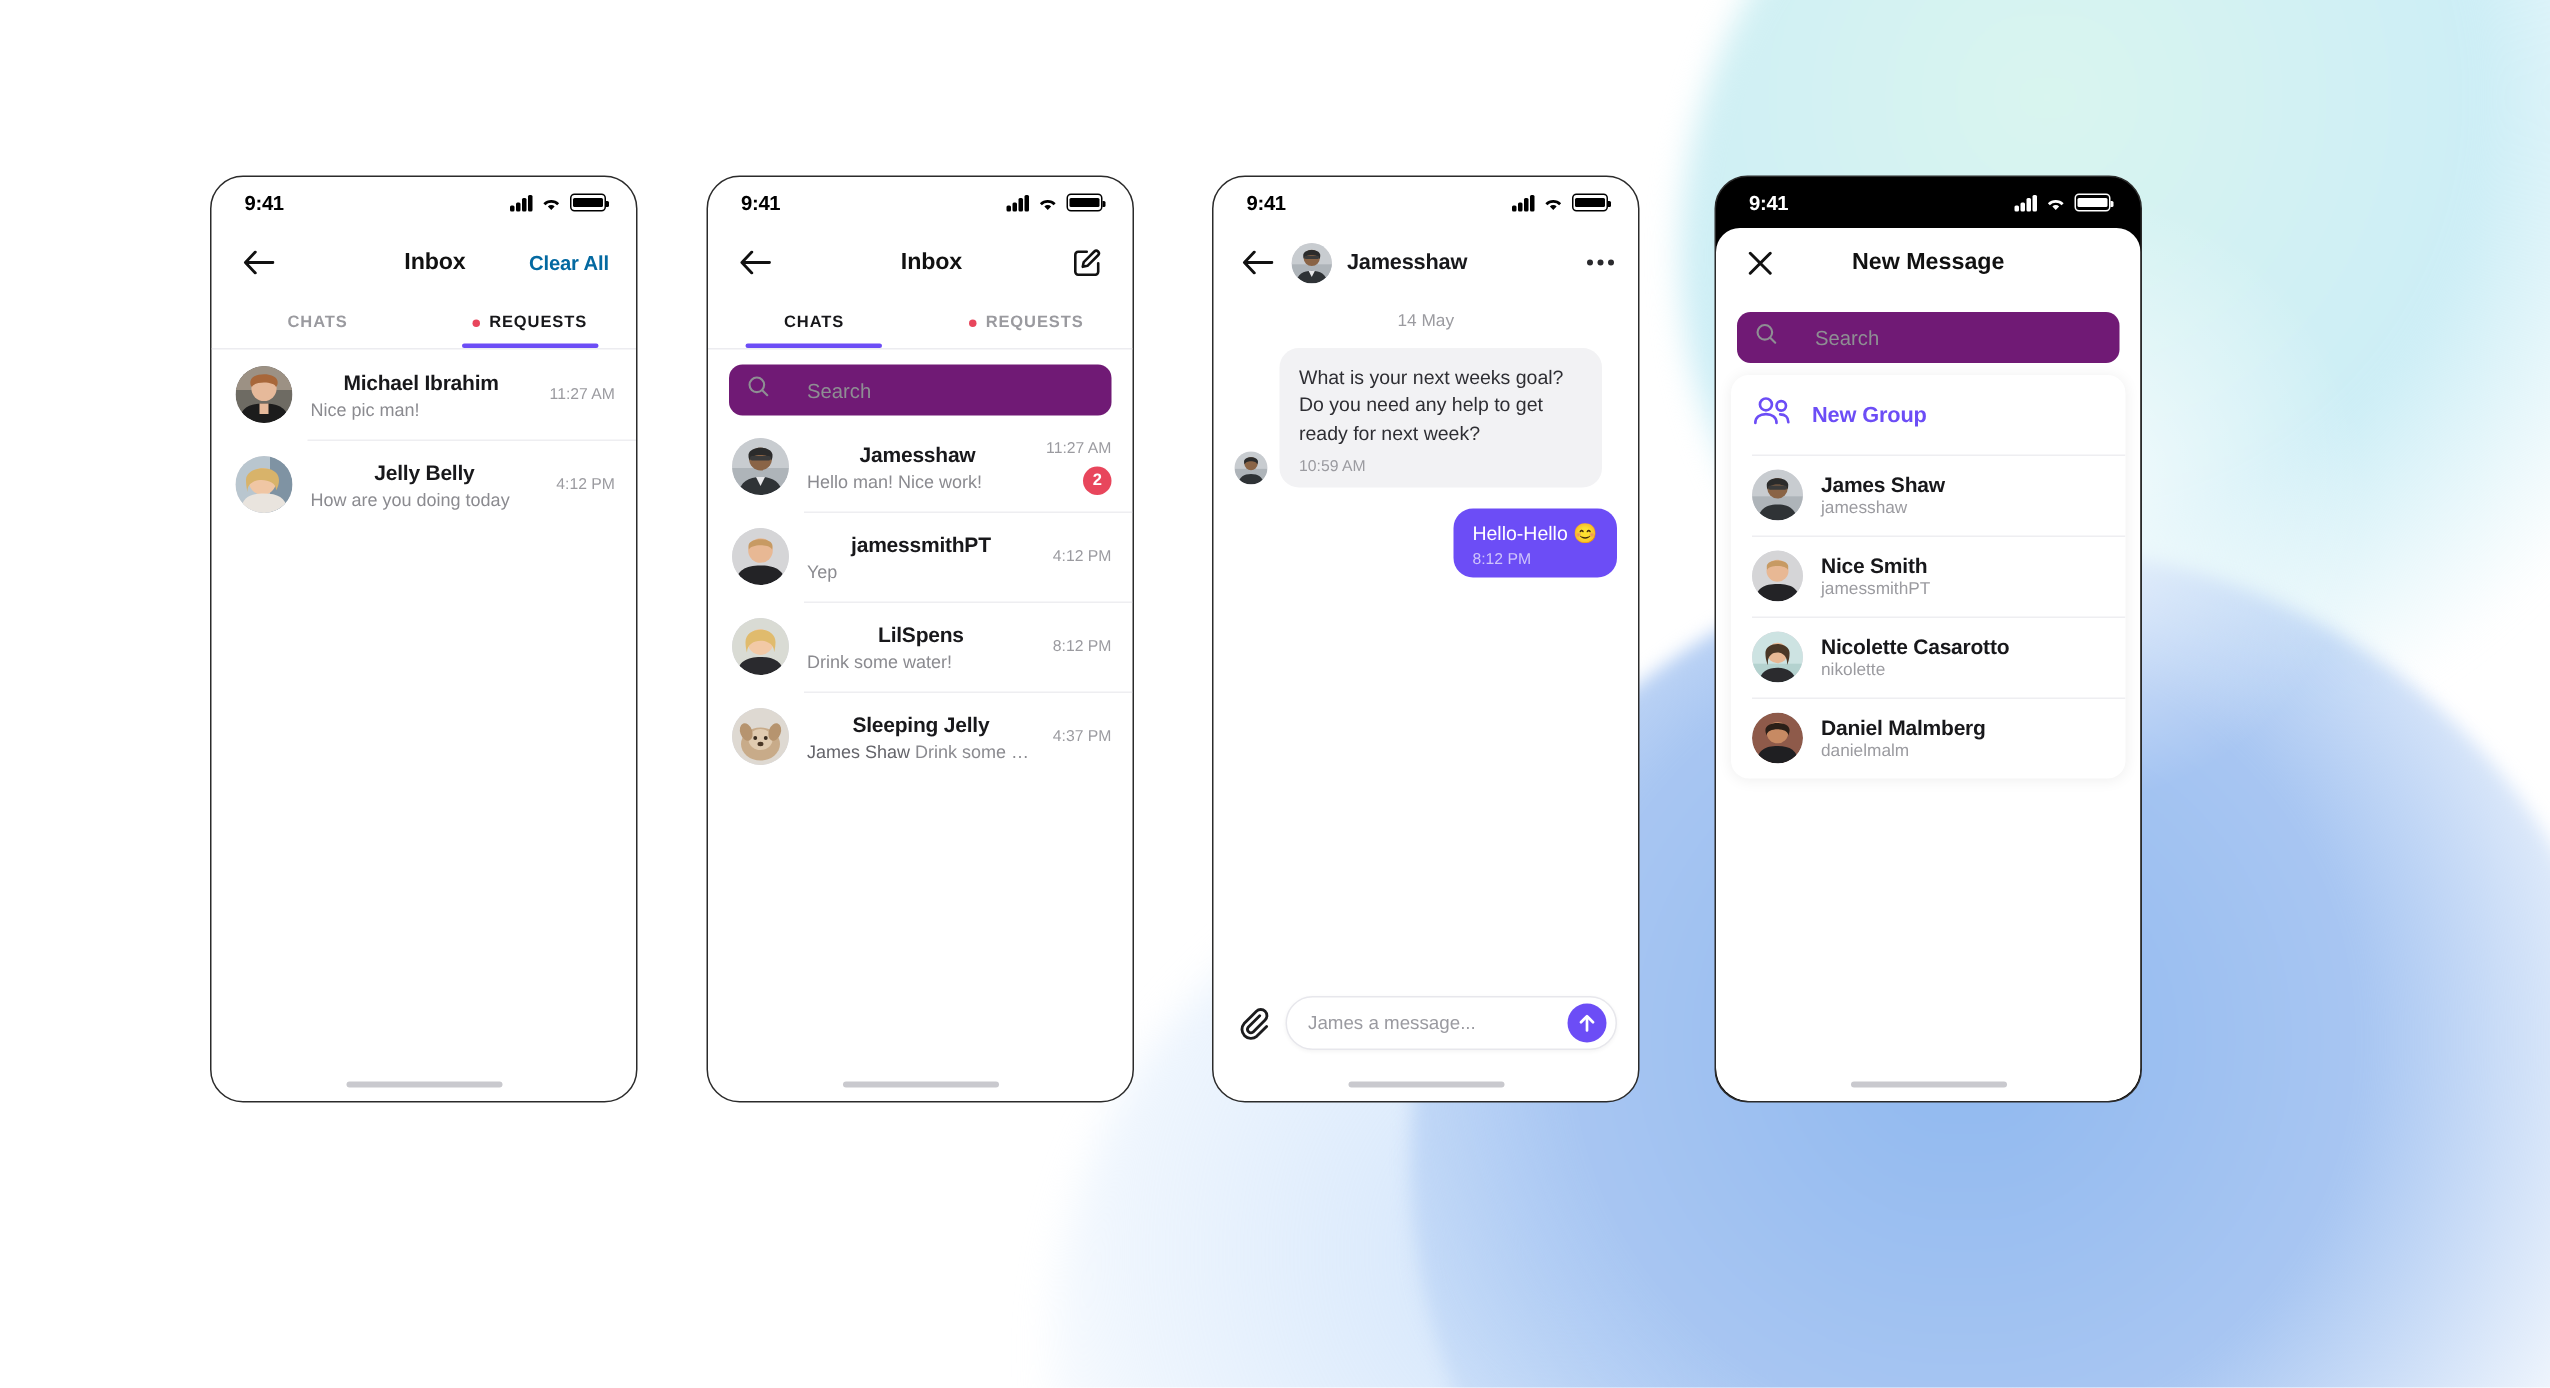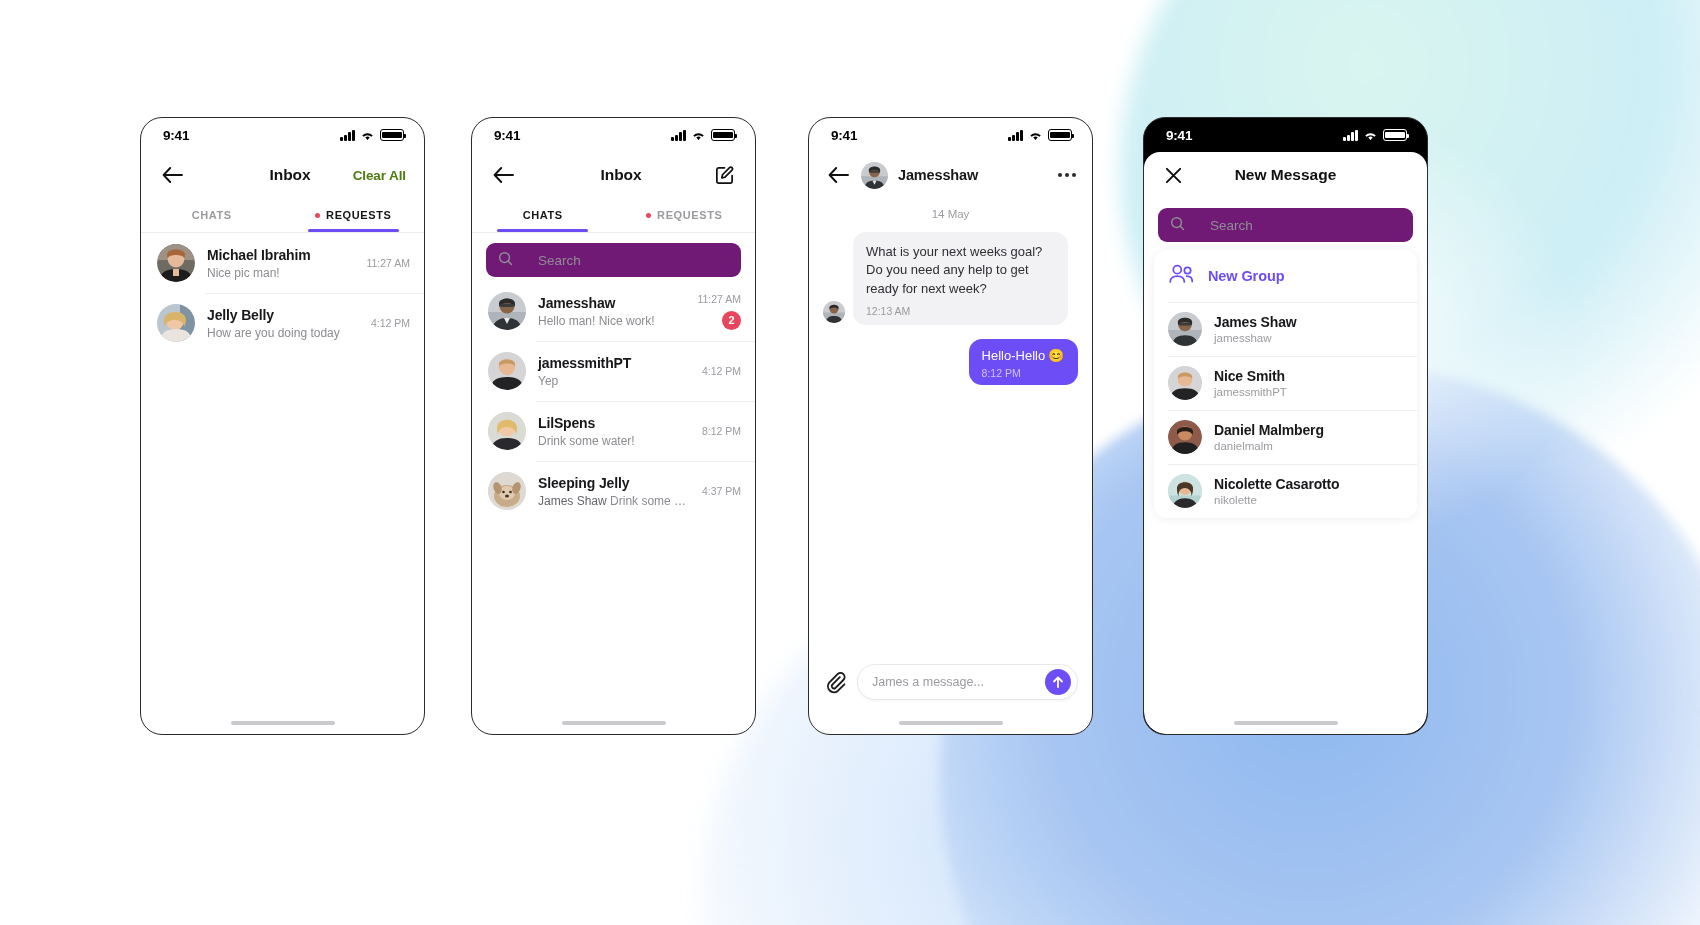--- a/index.html
+++ b/index.html
@@ -98,21 +98,21 @@
     font-size: 15.5px; font-weight: 700; color: #111;
     position: absolute; left: 15px; right: 0; text-align: center;
     pointer-events: none; letter-spacing: -0.1px;
   }
   .icon-btn {
     width: 26px; height: 26px; display: flex; align-items: center; justify-content: center;
     cursor: pointer; background: none; border: none; padding: 0; z-index: 3;
   }
   .nav-right { margin-left: auto; z-index: 3; display: flex; align-items: center; }
   .clear-all {
-    color: #4d7c0f; font-size: 13.5px; font-weight: 600; cursor: pointer; letter-spacing: -0.1px;
+    color: #0369a1; font-size: 13.5px; font-weight: 600; cursor: pointer; letter-spacing: -0.1px;
   }
 
   
   .tabs { display: flex; height: 34px; flex: 0 0 auto; position: relative; }
   .tab {
     flex: 1; display: flex; align-items: center; justify-content: center; gap: 6px;
     font-size: 11px; font-weight: 700; letter-spacing: 0.6px; color: #9a9a9f;
     cursor: pointer; position: relative;
   }
   .tab.active { color: #17171a; }
@@ -141,21 +141,21 @@
   }
   .row + .row::before {
     content: ""; position: absolute; left: 64px; right: 0; top: 0; height: 1px; background: #eeeef1;
   }
   .avatar {
     width: 38px; height: 38px; border-radius: 50%; flex: 0 0 auto;
     background: #d7d7dc; overflow: hidden; position: relative;
   }
   .avatar svg { display: block; width: 100%; height: 100%; }
   .row-main { flex: 1 1 auto; min-width: 0; }
-  .row-name { font-size: 14px; font-weight: 700; color: #18181b; letter-spacing: -0.15px; }
+  .row-name { font-size: 14px; font-weight: 700; color: #18181b; letter-spacing: -0.15px; text-align: center; }
   .row-sub {
     font-size: 12px; color: #8b8b90; margin-top: 3px;
     white-space: nowrap; overflow: hidden; text-overflow: ellipsis; max-width: 172px;
   }
   .row-sub .sender { color: #65656b; }
   .row-right { display: flex; flex-direction: column; align-items: flex-end; gap: 6px; flex: 0 0 auto; }
   .row-time { font-size: 10.5px; color: #9b9ba0; }
   .badge {
     min-width: 19px; height: 19px; padding: 0 5px; border-radius: 10px;
     background: #e8465c; color: #fff; font-size: 11px; font-weight: 700;
@@ -608,21 +608,21 @@
                 <rect width="38" height="38" fill="#c8ccd0"></rect>
                 <rect y="20" width="38" height="18" fill="#aeb4b9"></rect>
                 <circle cx="19" cy="14" r="7.6" fill="#8a6446"></circle>
                 <path d="M11 11c1-6 15-6 16 0 0 2 0 3-1 4 0-5-14-5-14 0-1-1-1-2-1-4Z" fill="#2b2b2b"></path>
                 <path d="M4 38c1.5-9 7-12 15-12s13.5 3 15 12Z" fill="#2f3336"></path>
               </g>
             </svg>
         </div>
         <div class="bubble-in">
           <div class="text">What is your next weeks goal? Do you need any help to get ready for next week?</div>
-          <div class="t">12:13 AM</div>
+          <div class="t">10:59 AM</div>
         </div>
       </div>
 
       <div class="msg-out">
         <div class="bubble-out">
           <div class="text">Hello-Hello 😊</div>
           <div class="t">8:12 PM</div>
         </div>
       </div>
     </div>
@@ -747,60 +747,60 @@
           <div class="row-main">
             <div class="p-name">Nice Smith</div>
             <div class="p-handle">jamessmithPT</div>
           </div>
         </div>
 
         <div class="p-row">
           <div class="avatar" style="width:34px;height:34px">
             <svg viewBox="0 0 38 38">
                 <defs>
-                  <clipPath id="d4">
-                    <circle cx="19" cy="19" r="19"></circle>
-                  </clipPath>
-                </defs>
-                <g clip-path="url(#d4)">
-                  <rect width="38" height="38" fill="#8e5a4a"></rect>
-                  <circle cx="19" cy="15" r="8" fill="#c78a63"></circle>
-                  <path d="M10 13c0-7 18-7 18 0 0 2-1 4-1 4 0-6-16-6-16 0 0 0-1-2-1-4Z" fill="#2a1f18"></path>
-                  <path d="M3 38c1-10 7-13 16-13s15 3 16 13Z" fill="#1f1f22"></path>
-                </g>
-              </svg>
-          </div>
-          <div class="row-main">
-            <div class="p-name">Daniel Malmberg</div>
-            <div class="p-handle">danielmalm</div>
-          </div>
-        </div>
-
-        <div class="p-row">
-          <div class="avatar" style="width:34px;height:34px">
-            <svg viewBox="0 0 38 38">
-                <defs>
                   <clipPath id="d3">
                     <circle cx="19" cy="19" r="19"></circle>
                   </clipPath>
                 </defs>
                 <g clip-path="url(#d3)">
                   <rect width="38" height="38" fill="#cde3e2"></rect>
                   <rect y="24" width="38" height="14" fill="#b4d2cf"></rect>
                   <circle cx="19" cy="16" r="7.6" fill="#e8b894"></circle>
                   <path d="M10 16c0-9 18-9 18 0 0 6-2 9-2 9 2-12-16-13-14 0 0 0-2-3-2-9Z" fill="#4a3726"></path>
                   <path d="M5 38c1-8 7-11 14-11s13 3 14 11Z" fill="#2b2b2e"></path>
                 </g>
               </svg>
           </div>
           <div class="row-main">
             <div class="p-name">Nicolette Casarotto</div>
             <div class="p-handle">nikolette</div>
           </div>
         </div>
+
+        <div class="p-row">
+          <div class="avatar" style="width:34px;height:34px">
+            <svg viewBox="0 0 38 38">
+                <defs>
+                  <clipPath id="d4">
+                    <circle cx="19" cy="19" r="19"></circle>
+                  </clipPath>
+                </defs>
+                <g clip-path="url(#d4)">
+                  <rect width="38" height="38" fill="#8e5a4a"></rect>
+                  <circle cx="19" cy="15" r="8" fill="#c78a63"></circle>
+                  <path d="M10 13c0-7 18-7 18 0 0 2-1 4-1 4 0-6-16-6-16 0 0 0-1-2-1-4Z" fill="#2a1f18"></path>
+                  <path d="M3 38c1-10 7-13 16-13s15 3 16 13Z" fill="#1f1f22"></path>
+                </g>
+              </svg>
+          </div>
+          <div class="row-main">
+            <div class="p-name">Daniel Malmberg</div>
+            <div class="p-handle">danielmalm</div>
+          </div>
+        </div>
       </div>
 
       <div class="spacer"></div>
       <div class="home-ind">
           <i></i>
         </div>
     </div>
   </div>
 
 </div>

